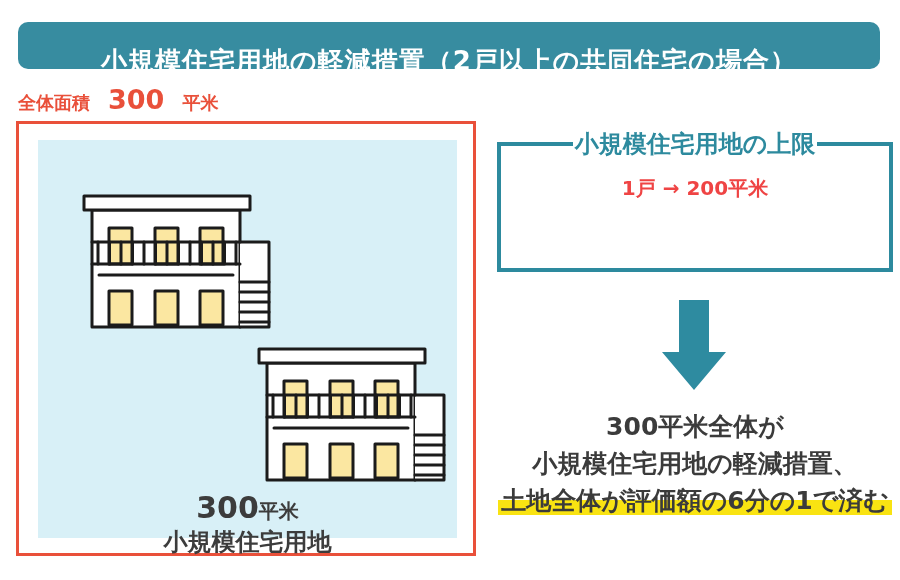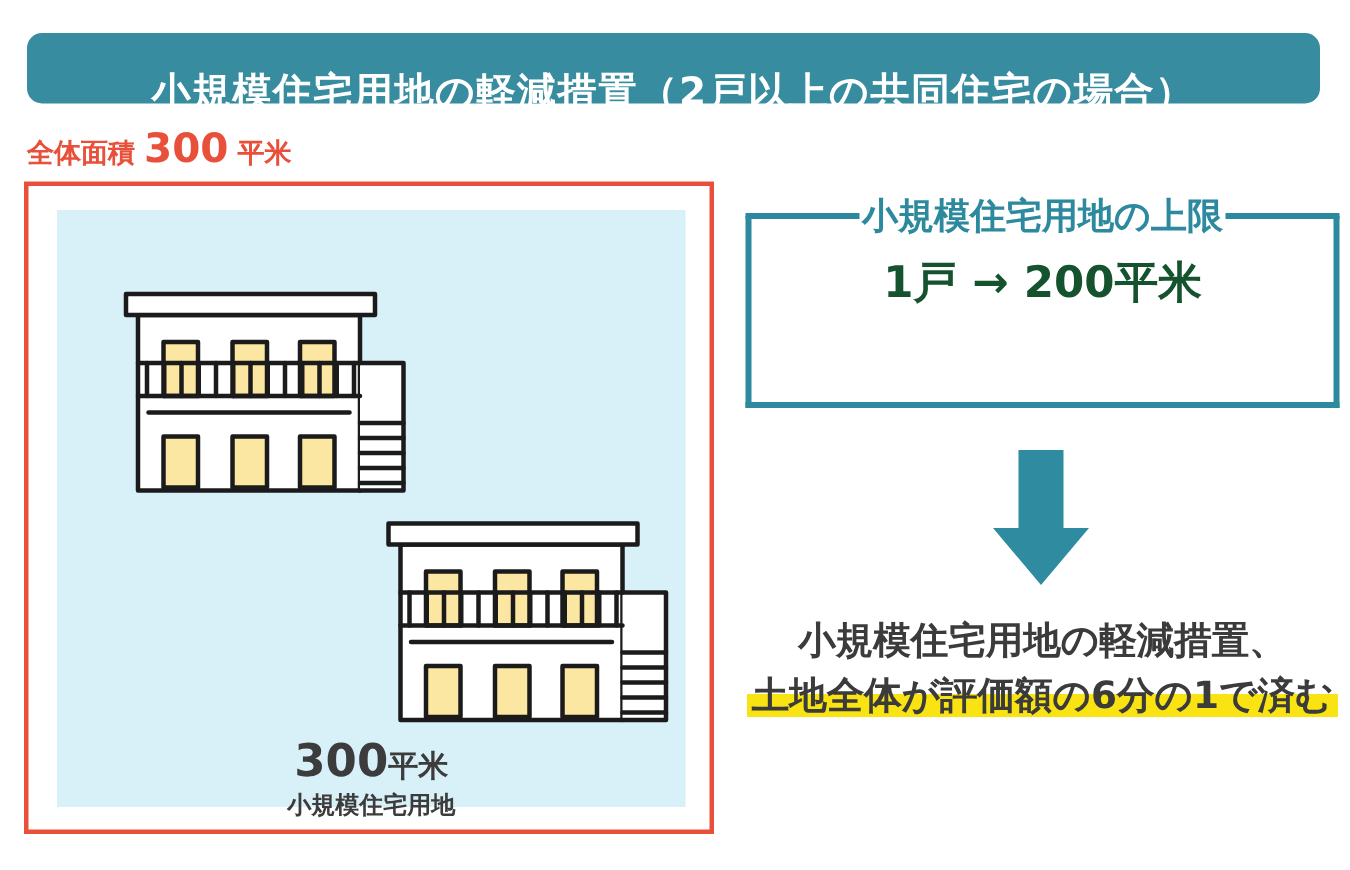--- a/index.html
+++ b/index.html
@@ -22,21 +22,21 @@
   }
   .header-banner .title {
     color:#ffffff; font-size:26px; font-weight:bold; letter-spacing:1px;
     white-space:nowrap;
     margin-top:32px;
   }
 
   
   .overall-area {
     position:absolute; left:18px; top:84px;
-    display:flex; align-items:baseline; gap:6px;
+    display:flex; align-items:baseline; gap:18px;
     color:#e9503a; font-weight:bold; white-space:nowrap;
   }
   .overall-area .lbl  { font-size:18px; }
   .overall-area .val  { font-size:27px; }
   .overall-area .unit { font-size:18px; }
 
   
   .land-plot-box {
     position:absolute; left:16px; top:121px; width:460px; height:435px;
     border:3px solid #e9503a; background:#ffffff;padding-left:23px;
@@ -48,39 +48,39 @@
   .building { position:absolute; }
   .building-1 { left:44px; top:54px; }
   .building-2 { left:219px; top:207px; }
 
   .plot-caption {
     position:absolute; left:0px; top:349px; width:419px;
     text-align:center; color:#3c3c3c; font-weight:600; line-height:1.25;
   }
   .plot-caption .big   { font-size:30px; }
   .plot-caption .small { font-size:20px; }
-  .plot-caption .sub   { font-size:16px; }
+  .plot-caption .sub   { font-size:24px; }
 
   
   .upper-limit-box {
     position:absolute; left:497px; top:144px; width:396px; height:128px;
     border:4px solid #2d8a9e; border-top:none; background:#ffffff;
     padding-top:20px;
   }
   .limit-legend {
     position:absolute; top:-16px; left:-4px; right:-4px; height:32px;
     display:flex; align-items:center; white-space:nowrap;
   }
   .legend-line { height:4px; background:#2d8a9e; flex:1; }
   .legend-text {
     color:#2d8a9e; font-size:24px; font-weight:bold; padding:0 2px;
   }
   .limit-row {
-    text-align:center; font-size:29px; line-height:49px; font-weight:600;
-    color:#14532d; white-space:nowrap;
+    text-align:center; font-size:20px; line-height:49px; font-weight:600;
+    color:#ef4444; white-space:nowrap;
   }
 
   
   .down-arrow { position:absolute; left:662px; top:300px; }
 
   
   .conclusion {
     position:absolute; left:490px; top:408px; width:410px;
     text-align:center; font-size:25px; line-height:37px; font-weight:600;
     color:#3b3b3b; white-space:nowrap;
@@ -158,19 +158,20 @@
       <span class="legend-line"></span>
     </div>
     <div class="limit-row">1戸 → 200平米</div>
   </div>
 
   <svg class="down-arrow" width="64" height="90" viewBox="0 0 64 90">
     <path d="M17 0 H47 V52 H64 L32 90 L0 52 H17 Z" fill="#2e8ba0"></path>
   </svg>
 
   <div class="conclusion">
+    <div>300平米全体が</div>
     <div>小規模住宅用地の軽減措置、</div>
     <div>
       <span class="hl">土地全体が評価額の6分の1で済む</span>
     </div>
   </div>
 
 </div>
 
 </body></html>

